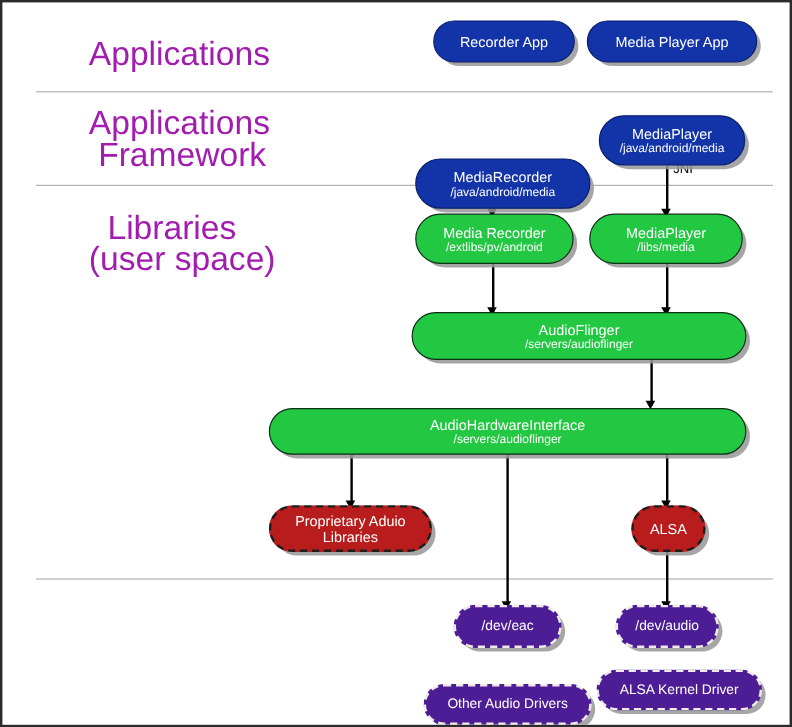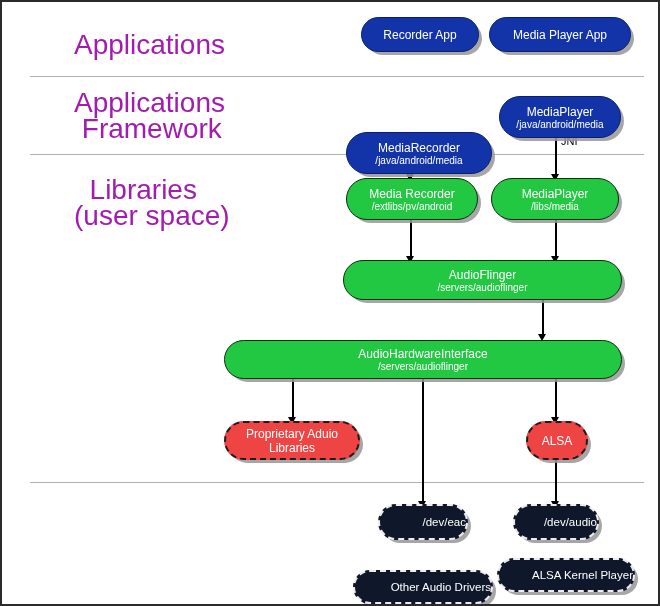--- a/index.html
+++ b/index.html
@@ -66,29 +66,28 @@
     background: #1334a8;
     border: 1px solid #0a1f6b;
     box-shadow: 4px 4px 0 -1px rgba(150,150,150,0.85);
   }
   .node.green {
     background: #22c742;
     border: 1px solid #0d2f14;
     box-shadow: 4px 4px 0 -1px rgba(150,150,150,0.85);
   }
   .node.green-dashed {
-    background: #ef4444;
+    background: #b91c1c;
     border: 2px dashed #1d1d1d;
     box-shadow: 4px 4px 0 -1px rgba(150,150,150,0.85);
   }
   .node.red-dashed {
-    background: #0f172a;
+    background: #4c1d95;
     border: 2px dashed #f0eaea;
     box-shadow: 4px 4px 0 -1px rgba(150,150,150,0.85);
-    align-items: flex-end;
   }
   .node.red-dashed .title { font-size: 11.5px; }
 
   
   .conn {
     position: absolute;
     width: 1.6px;
     background: #000000;
     z-index: 2;
   }
@@ -209,16 +208,16 @@
 
   <div class="node red-dashed" style="left:511px; top:502px; width:86px; height:36px;">
     <div class="title">/dev/audio</div>
   </div>
 
   <div class="node red-dashed" style="left:351px; top:568px; width:140px; height:34px;">
     <div class="title">Other Audio Drivers</div>
   </div>
 
   <div class="node red-dashed" style="left:495px; top:556px; width:138px; height:34px;">
-    <div class="title">ALSA Kernel Player</div>
+    <div class="title">ALSA Kernel Driver</div>
   </div>
 
 </div>
 
 </body></html>

